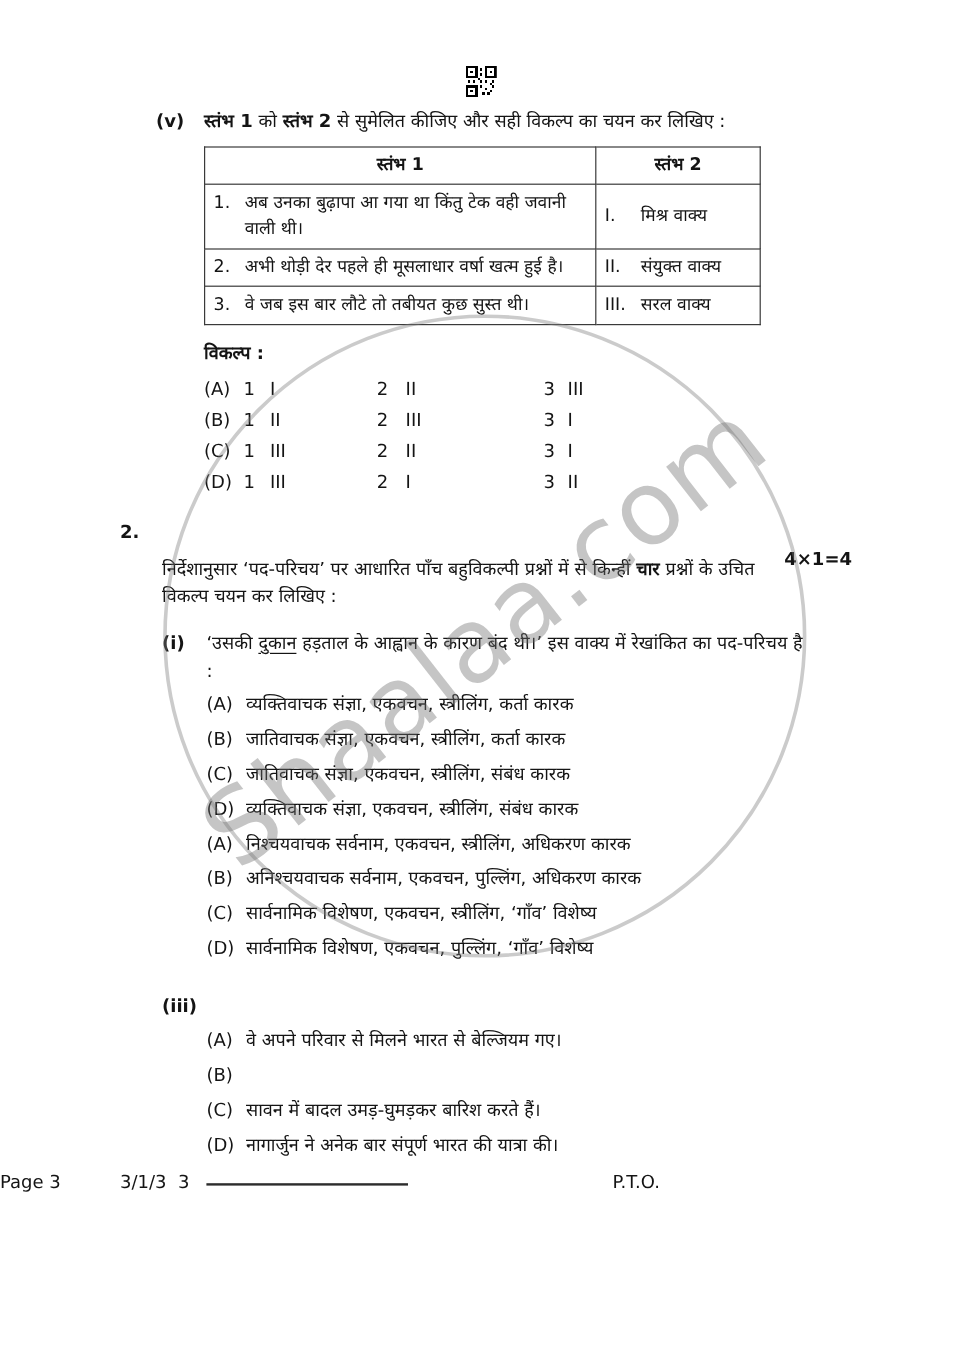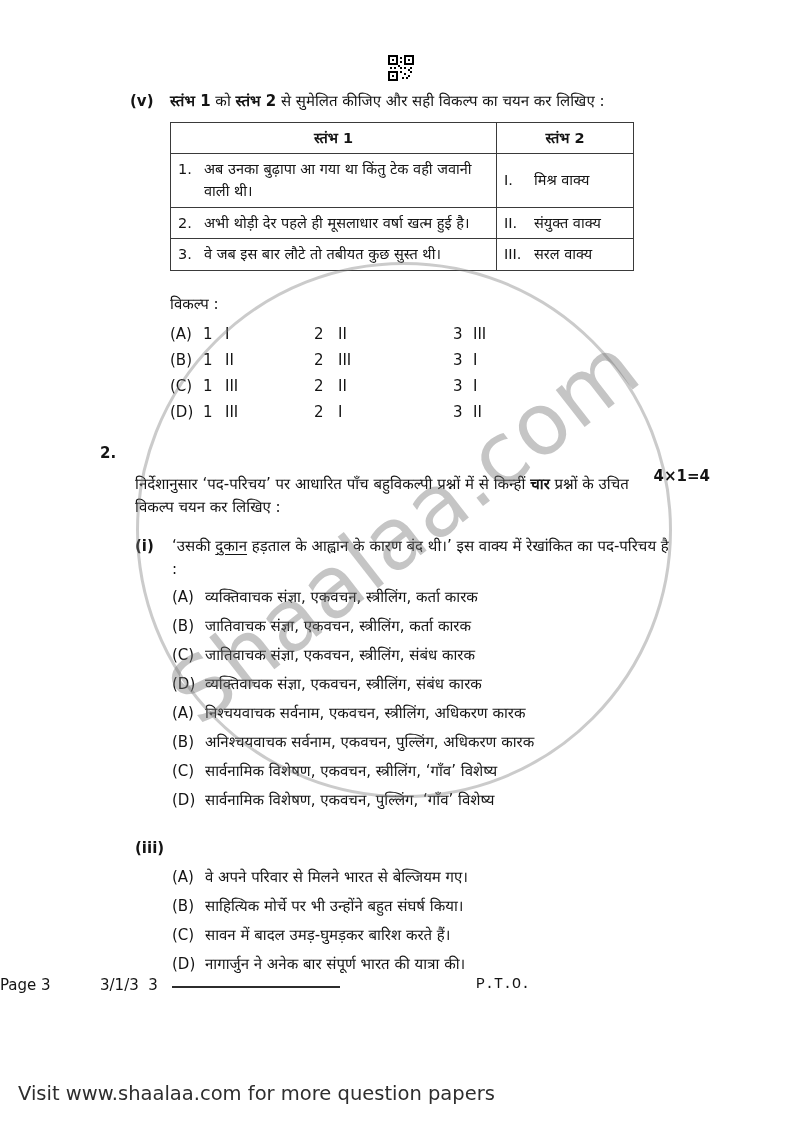--- a/index.html
+++ b/index.html
@@ -14,21 +14,21 @@
   .row{display:flex;}
 
   .qv-num{flex:0 0 40px;font-weight:bold;margin-left:30px;}
 
   .match-table{border-collapse:collapse;margin:9px 0 0 70px;font-size:14.5px;line-height:1.55;}
   .match-table th,.match-table td{border:1px solid #3a3a3a;padding:4px 7px;}
   .match-table th{font-weight:bold;text-align:center;padding:4px 0;}
   .cell-num{flex:0 0 26px;}
   .roman{display:inline-block;width:30px;}
 
-  .optlabel{font-weight:normal;margin:22px 0 9px 70px;}
+  .optlabel{font-weight:bold;margin:12px 0 9px 70px;}
   .mrow{display:flex;margin:0 0 6px 70px;line-height:20px;}
   .m0{width:33px;}.m1{width:22px;}.m2{width:89px;}.m3{width:24px;}.m4{width:115px;}.m5{width:20px;}
 
   .q2{position:relative;display:flex;margin-top:20px;}
   .q2-num{flex:0 0 35px;font-weight:bold;}
   .q2-text{max-width:532px;margin-top:31px;}
   .q2-marks{position:absolute;right:2px;top:23px;font-weight:bold;}
 
   .sub{display:flex;margin-left:35px;margin-top:17px;}
   .sub.gap{margin-top:27px;}
@@ -36,21 +36,21 @@
   .sub-text{max-width:505px;}
   .ul{text-decoration:underline;text-underline-offset:3px;}
   .opts{margin-top:7px;}
   .opt{display:flex;margin:0 0 9px 72px;line-height:20px;}
   .olabel{flex:0 0 33px;}
 
   .footer{position:absolute;top:976px;left:0;width:636px;height:22px;font-size:15px;z-index:2;}
   .fcode{position:absolute;left:100px;white-space:pre;}
   .fline{position:absolute;left:172px;top:10px;width:168px;border-top:2px solid #2c2c2c;}
   .fpage{position:absolute;left:0;width:800px;}
-  .fpto{position:absolute;right:106px;font-family:Liberation Mono, monospace;}
+  .fpto{position:absolute;right:86px;}
 
   .banner{position:absolute;left:18px;top:1082px;font-size:19.5px;color:#2e2e2e;z-index:2;}
 </style>
 </head>
 <body>
 
 <div class="page">
 
   <div class="qr">
     <svg width="26" height="26" viewBox="0 0 13 13" shape-rendering="crispEdges">
@@ -233,36 +233,34 @@
     <div class="sub gap">
       <span class="sub-num">(iii)</span>
     </div>
     <div class="opts">
       <div class="opt">
           <span class="olabel">(A)</span>
           <span>वे अपने परिवार से मिलने भारत से बेल्जियम गए।</span>
         </div>
       <div class="opt">
           <span class="olabel">(B)</span>
-          <span>साहित्यिक मोर्चे पर भी उन्होंने बहुत संघर्ष किया।</span>
         </div>
       <div class="opt">
           <span class="olabel">(C)</span>
           <span>सावन में बादल उमड़-घुमड़कर बारिश करते हैं।</span>
         </div>
       <div class="opt">
           <span class="olabel">(D)</span>
           <span>नागार्जुन ने अनेक बार संपूर्ण भारत की यात्रा की।</span>
         </div>
     </div>
 
   </div>
 
   <div class="footer">
     <span class="fcode">3/1/3  3</span>
     <span class="fline"></span>
     <span class="fpage">Page 3</span>
     <span class="fpto">P.T.O.</span>
   </div>
 
-  <div class="banner">Visit www.shaalaa.com for more question papers</div>
 
 </div>
 
 </body></html>

